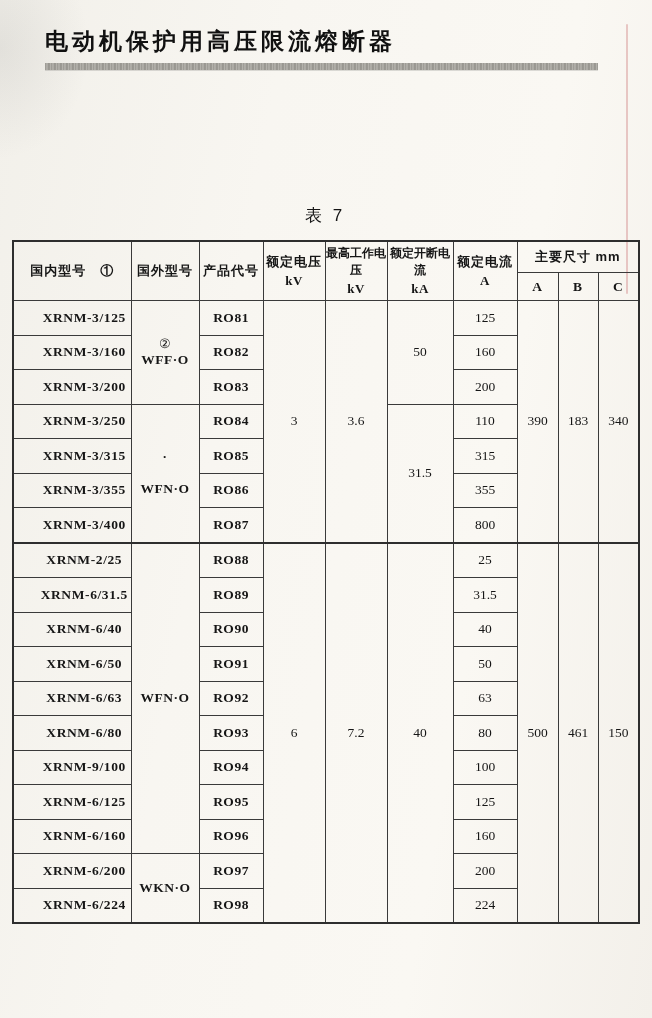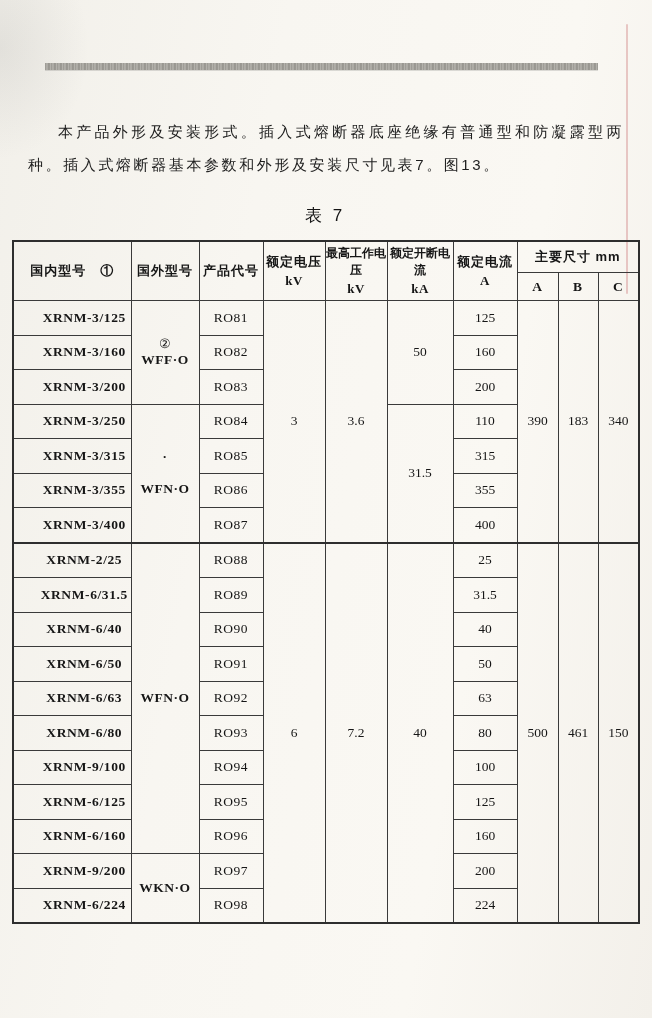--- a/index.html
+++ b/index.html
@@ -65,21 +65,21 @@
     font-size: 13px; letter-spacing: 0.5px; margin-top: 2px;
   }
   .params thead th.narrowhead { font-size: 12px; letter-spacing: 0; margin-top: 28px; }
   .params tbody td { height: 33.5px; font-size: 13.5px; }
   .cell-model {
     text-align: left; padding-left: 24px !important;
     font-family: "Liberation Serif", serif; font-weight: bold;
     font-size: 13.5px; letter-spacing: 0.6px;
   }
   .cell-code {
-    font-family: "Liberation Serif", serif; font-weight: normal;
+    font-family: "Liberation Serif", serif; font-weight: bold;
     font-size: 14px; letter-spacing: 0.5px;
   }
   .cell-num { font-family: "Liberation Serif", serif; font-size: 13.5px; }
   .cell-foreign {
     font-family: "Liberation Serif", serif; font-weight: bold;
     font-size: 14px; letter-spacing: 0.5px;
   }
   .cell-foreign .mark { font-size: 13px; font-weight: normal; line-height: 1.25; }
   .cell-foreign .mark-dot { margin-bottom: 16px; font-weight: bold; }
   tr.group-sep td { border-top: 2px solid #2e2e2e; }
@@ -88,23 +88,23 @@
     font-size: 14.5px; letter-spacing: 1.2px; color: #1a1a1a;
   }
 </style>
 </head>
 <body>
 
 <div class="page">
   <div class="smudge-topleft"></div>
   <div class="scan-edge-right"></div>
 
+  <div class="doc-title">电动机保护用高压限流熔断器</div>
   <div class="title-underline"></div>
 
-  <p class="intro">本产品外形及安装形式。插入式熔断器底座绝缘有普通型和防凝露型两种。插入式熔断器基本参数和外形及安装尺寸见表7。图13。</p>
 
   <div class="table-caption">表 7</div>
 
   <table class="params">
     <colgroup>
       <col style="width:118px">
         <col style="width:68px">
         <col style="width:64px">
       <col style="width:62px">
         <col style="width:62px">
@@ -185,21 +185,21 @@
         <td class="cell-num">315</td>
       </tr>
       <tr>
         <td class="cell-model">XRNM-3/355</td>
         <td class="cell-code">RO86</td>
         <td class="cell-num">355</td>
       </tr>
       <tr>
         <td class="cell-model">XRNM-3/400</td>
         <td class="cell-code">RO87</td>
-        <td class="cell-num">400</td>
+        <td class="cell-num">800</td>
       </tr>
       <tr class="group-sep">
         <td class="cell-model">XRNM-2/25</td>
         <td class="cell-foreign" rowspan="9">
           <div>WFN·O</div>
         </td>
         <td class="cell-code">RO88</td>
         <td class="cell-num" rowspan="11">6</td>
         <td class="cell-num" rowspan="11">7.2</td>
         <td class="cell-num" rowspan="11">40</td>
@@ -242,21 +242,21 @@
         <td class="cell-model">XRNM-6/125</td>
         <td class="cell-code">RO95</td>
         <td class="cell-num">125</td>
       </tr>
       <tr>
         <td class="cell-model">XRNM-6/160</td>
         <td class="cell-code">RO96</td>
         <td class="cell-num">160</td>
       </tr>
       <tr>
-        <td class="cell-model">XRNM-9/200</td>
+        <td class="cell-model">XRNM-6/200</td>
         <td class="cell-foreign" rowspan="2">
           <div>WKN·O</div>
         </td>
         <td class="cell-code">RO97</td>
         <td class="cell-num">200</td>
       </tr>
       <tr>
         <td class="cell-model">XRNM-6/224</td>
         <td class="cell-code">RO98</td>
         <td class="cell-num">224</td>

